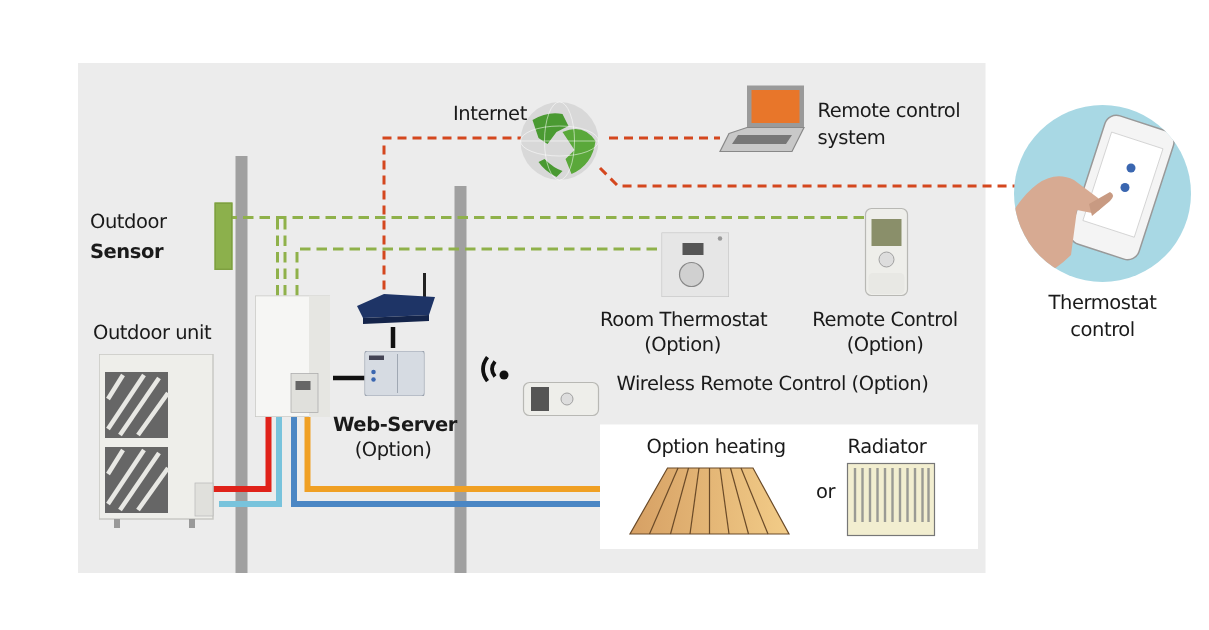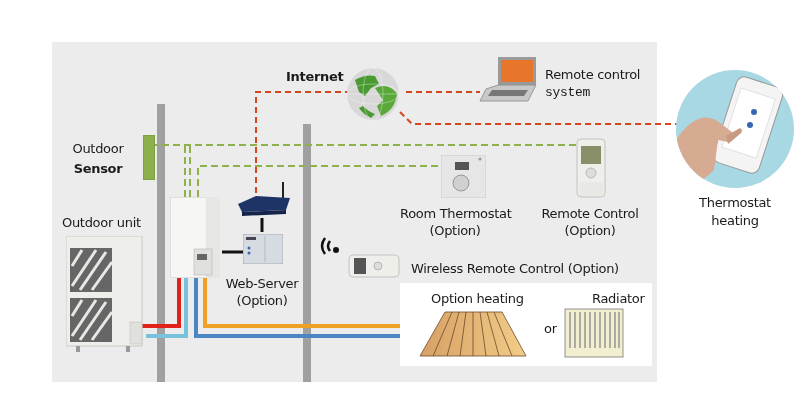--- a/index.html
+++ b/index.html
@@ -2,21 +2,21 @@
 <html><head>
 <meta charset="utf-8">
 <style>
   html, body { margin:0; padding:0; background:#ffffff; }
   body { width:806px; height:420px; position:relative; overflow:hidden;
          font-family:"DejaVu Sans", sans-serif; color:#1a1a1a; }
   .abs { position:absolute; }
   .panel { left:52px; top:42px; width:605px; height:340px; background:#ececec; }
   .label { font-size:13px; line-height:17px; position:absolute; white-space:nowrap; letter-spacing:-0.3px; }
   .center { text-align:center; }
-  .right { text-align:center; }
+  .right { text-align:left; }
   .wall { position:absolute; background:#a0a0a0; width:8px; }
   .heat-box { left:400px; top:283px; width:252px; height:83px; background:#ffffff; }
   svg.lines { position:absolute; left:0; top:0; }
 </style>
 </head>
 <body>
 
 <div class="abs panel"></div>
 
 <div class="wall" style="left:157px;top:104px;height:278px;"></div>
@@ -46,45 +46,45 @@
   <svg width="56" height="56" viewBox="0 0 56 56">
     <circle cx="28" cy="28" r="26" fill="#d8d8d8"></circle>
     <path d="M10 14 Q20 8 30 10 L34 18 L26 22 L20 30 L14 26 Z" fill="#4a9a32"></path>
     <path d="M30 22 Q44 16 52 28 Q50 44 36 50 L32 40 L38 34 Z" fill="#5aa83a"></path>
     <path d="M18 40 Q24 46 30 48 L26 52 Q18 48 14 42 Z" fill="#4a9a32"></path>
     <ellipse cx="28" cy="28" rx="26" ry="10" fill="none" stroke="#fff" stroke-width="0.6" opacity="0.6"></ellipse>
     <ellipse cx="28" cy="28" rx="10" ry="26" fill="none" stroke="#fff" stroke-width="0.6" opacity="0.6"></ellipse>
     <line x1="2" y1="28" x2="54" y2="28" stroke="#fff" stroke-width="0.6" opacity="0.6"></line>
   </svg>
 </div>
-<div class="label" style="left:286px;top:68px;font-weight:bold;">Internet</div>
+<div class="label" style="left:302px;top:68px;">Internet</div>
 
 <div class="abs" style="left:478px;top:55px;width:62px;height:50px;">
   <svg width="62" height="50" viewBox="0 0 62 50">
     <polygon points="20,2 58,2 58,30 20,30" fill="#9a9a9a"></polygon>
     <polygon points="23,5 55,5 55,27 23,27" fill="#e8762a"></polygon>
     <polygon points="8,34 20,30 58,30 50,46 2,46" fill="#c8c8c8" stroke="#888" stroke-width="0.8"></polygon>
     <polygon points="14,35 50,35 46,41 10,41" fill="#777"></polygon>
   </svg>
 </div>
 <div class="label" style="left:545px;top:66px;">Remote control</div>
-<div class="label" style="left:545px;top:84px;font-family:Liberation Mono, monospace;">system</div>
+<div class="label" style="left:545px;top:84px;">system</div>
 
 <div class="abs" style="left:676px;top:70px;width:118px;height:118px;border-radius:50%;background:#a8d8e4;overflow:hidden;">
   <svg width="118" height="118" viewBox="0 0 118 118">
     <rect x="48" y="10" width="48" height="90" rx="8" fill="#f4f4f4" stroke="#999" stroke-width="1" transform="rotate(18 72 55)"></rect>
     <rect x="54" y="22" width="36" height="62" fill="#ffffff" stroke="#ccc" stroke-width="0.5" transform="rotate(18 72 55)"></rect>
     <circle cx="78" cy="42" r="3" fill="#3a66b0"></circle>
     <circle cx="74" cy="55" r="3" fill="#3a66b0"></circle>
     <path d="M0 70 Q20 40 40 50 L56 62 Q62 70 52 72 L42 70 L38 100 Q20 118 0 118 Z" fill="#d7aa92"></path>
     <path d="M50 66 L64 58 Q68 60 64 64 L52 74 Z" fill="#c89a82"></path>
   </svg>
 </div>
 <div class="label center" style="left:690px;top:194px;width:90px;">Thermostat</div>
-<div class="label center" style="left:690px;top:212px;width:90px;">heating</div>
+<div class="label center" style="left:690px;top:212px;width:90px;">control</div>
 
 <div class="abs" style="left:143px;top:135px;width:10px;height:43px;background:#8cb04c;border:1px solid #7ea040;"></div>
 <div class="label right" style="left:60px;top:140px;width:76px;">Outdoor</div>
 <div class="label right" style="left:60px;top:160px;width:76px;font-weight:bold;">Sensor</div>
 
 <div class="label" style="left:62px;top:214px;">Outdoor unit</div>
 <div class="abs" style="left:66px;top:236px;width:78px;height:118px;">
   <svg width="78" height="118" viewBox="0 0 78 118">
     <rect x="0" y="0" width="76" height="110" fill="#eeeeea" stroke="#c8c8c4" stroke-width="1"></rect>
     <rect x="4" y="12" width="42" height="44" fill="#666"></rect>
@@ -124,21 +124,21 @@
 
 <div class="abs" style="left:243px;top:234px;width:40px;height:30px;">
   <svg width="40" height="30" viewBox="0 0 40 30">
     <rect x="0" y="0" width="40" height="30" rx="2" fill="#d6dbe2" stroke="#9aa2ae" stroke-width="0.8"></rect>
     <rect x="3" y="3" width="10" height="3" fill="#445"></rect>
     <circle cx="6" cy="14" r="1.5" fill="#3a66b0"></circle>
       <circle cx="6" cy="19" r="1.5" fill="#3a66b0"></circle>
     <line x1="22" y1="2" x2="22" y2="28" stroke="#9aa2ae" stroke-width="0.6"></line>
   </svg>
 </div>
-<div class="label center" style="left:222px;top:275px;width:80px;">Web-Server</div>
+<div class="label center" style="left:222px;top:275px;width:80px;font-weight:bold;">Web-Server</div>
 <div class="label center" style="left:222px;top:292px;width:80px;">(Option)</div>
 
 <div class="abs" style="left:441px;top:155px;width:45px;height:43px;">
   <svg width="45" height="43" viewBox="0 0 45 43">
     <rect x="0" y="0" width="45" height="43" fill="#e6e6e6" stroke="#c4c4c4" stroke-width="0.8"></rect>
     <rect x="14" y="7" width="14" height="8" fill="#555"></rect>
     <circle cx="20" cy="28" r="8" fill="#d0d0d0" stroke="#888" stroke-width="0.8"></circle>
     <circle cx="39" cy="4" r="1.5" fill="#999"></circle>
   </svg>
 </div>
@@ -163,21 +163,21 @@
     <circle cx="19" cy="16" r="3" fill="#111"></circle>
   </svg>
 </div>
 <div class="abs" style="left:348px;top:254px;width:52px;height:24px;">
   <svg width="52" height="24" viewBox="0 0 52 24">
     <rect x="1" y="1" width="50" height="22" rx="4" fill="#eeeeea" stroke="#b8b8b4" stroke-width="0.8"></rect>
     <rect x="6" y="4" width="12" height="16" fill="#555"></rect>
     <circle cx="30" cy="12" r="4" fill="#ddd" stroke="#999" stroke-width="0.6"></circle>
   </svg>
 </div>
-<div class="label" style="left:411px;top:260px;text-align:center;">Wireless Remote Control (Option)</div>
+<div class="label" style="left:411px;top:248px;text-align:center;">Wireless Remote Control (Option)</div>
 
 <div class="abs heat-box"></div>
 <div class="label" style="left:431px;top:290px;">Option heating</div>
 <div class="abs" style="left:418px;top:310px;width:110px;height:48px;">
   <svg width="110" height="48" viewBox="0 0 110 48">
     <defs>
       <linearGradient id="wood" x1="0" x2="1">
           <stop offset="0" stop-color="#d6a064"></stop>
           <stop offset="1" stop-color="#f2cc88"></stop>
         </linearGradient>
@@ -188,21 +188,21 @@
         <line x1="41" y1="2" x2="29" y2="46"></line>
         <line x1="48" y1="2" x2="42" y2="46"></line>
       <line x1="55" y1="2" x2="55" y2="46"></line>
         <line x1="62" y1="2" x2="68" y2="46"></line>
         <line x1="69" y1="2" x2="81" y2="46"></line>
         <line x1="76" y1="2" x2="94" y2="46"></line>
     </g>
   </svg>
 </div>
 <div class="label" style="left:544px;top:320px;">or</div>
-<div class="label" style="left:565px;top:290px;margin-left:27px;">Radiator</div>
+<div class="label" style="left:565px;top:290px;">Radiator</div>
 <div class="abs" style="left:564px;top:308px;width:60px;height:50px;">
   <svg width="60" height="50" viewBox="0 0 60 50">
     <rect x="1" y="1" width="58" height="48" fill="#f2eed0" stroke="#777" stroke-width="0.8"></rect>
     <g stroke="#9a9a94" stroke-width="1.6">
       <line x1="6" y1="4" x2="6" y2="40"></line>
         <line x1="11" y1="4" x2="11" y2="40"></line>
         <line x1="16" y1="4" x2="16" y2="40"></line>
       <line x1="21" y1="4" x2="21" y2="40"></line>
         <line x1="26" y1="4" x2="26" y2="40"></line>
         <line x1="31" y1="4" x2="31" y2="40"></line>

